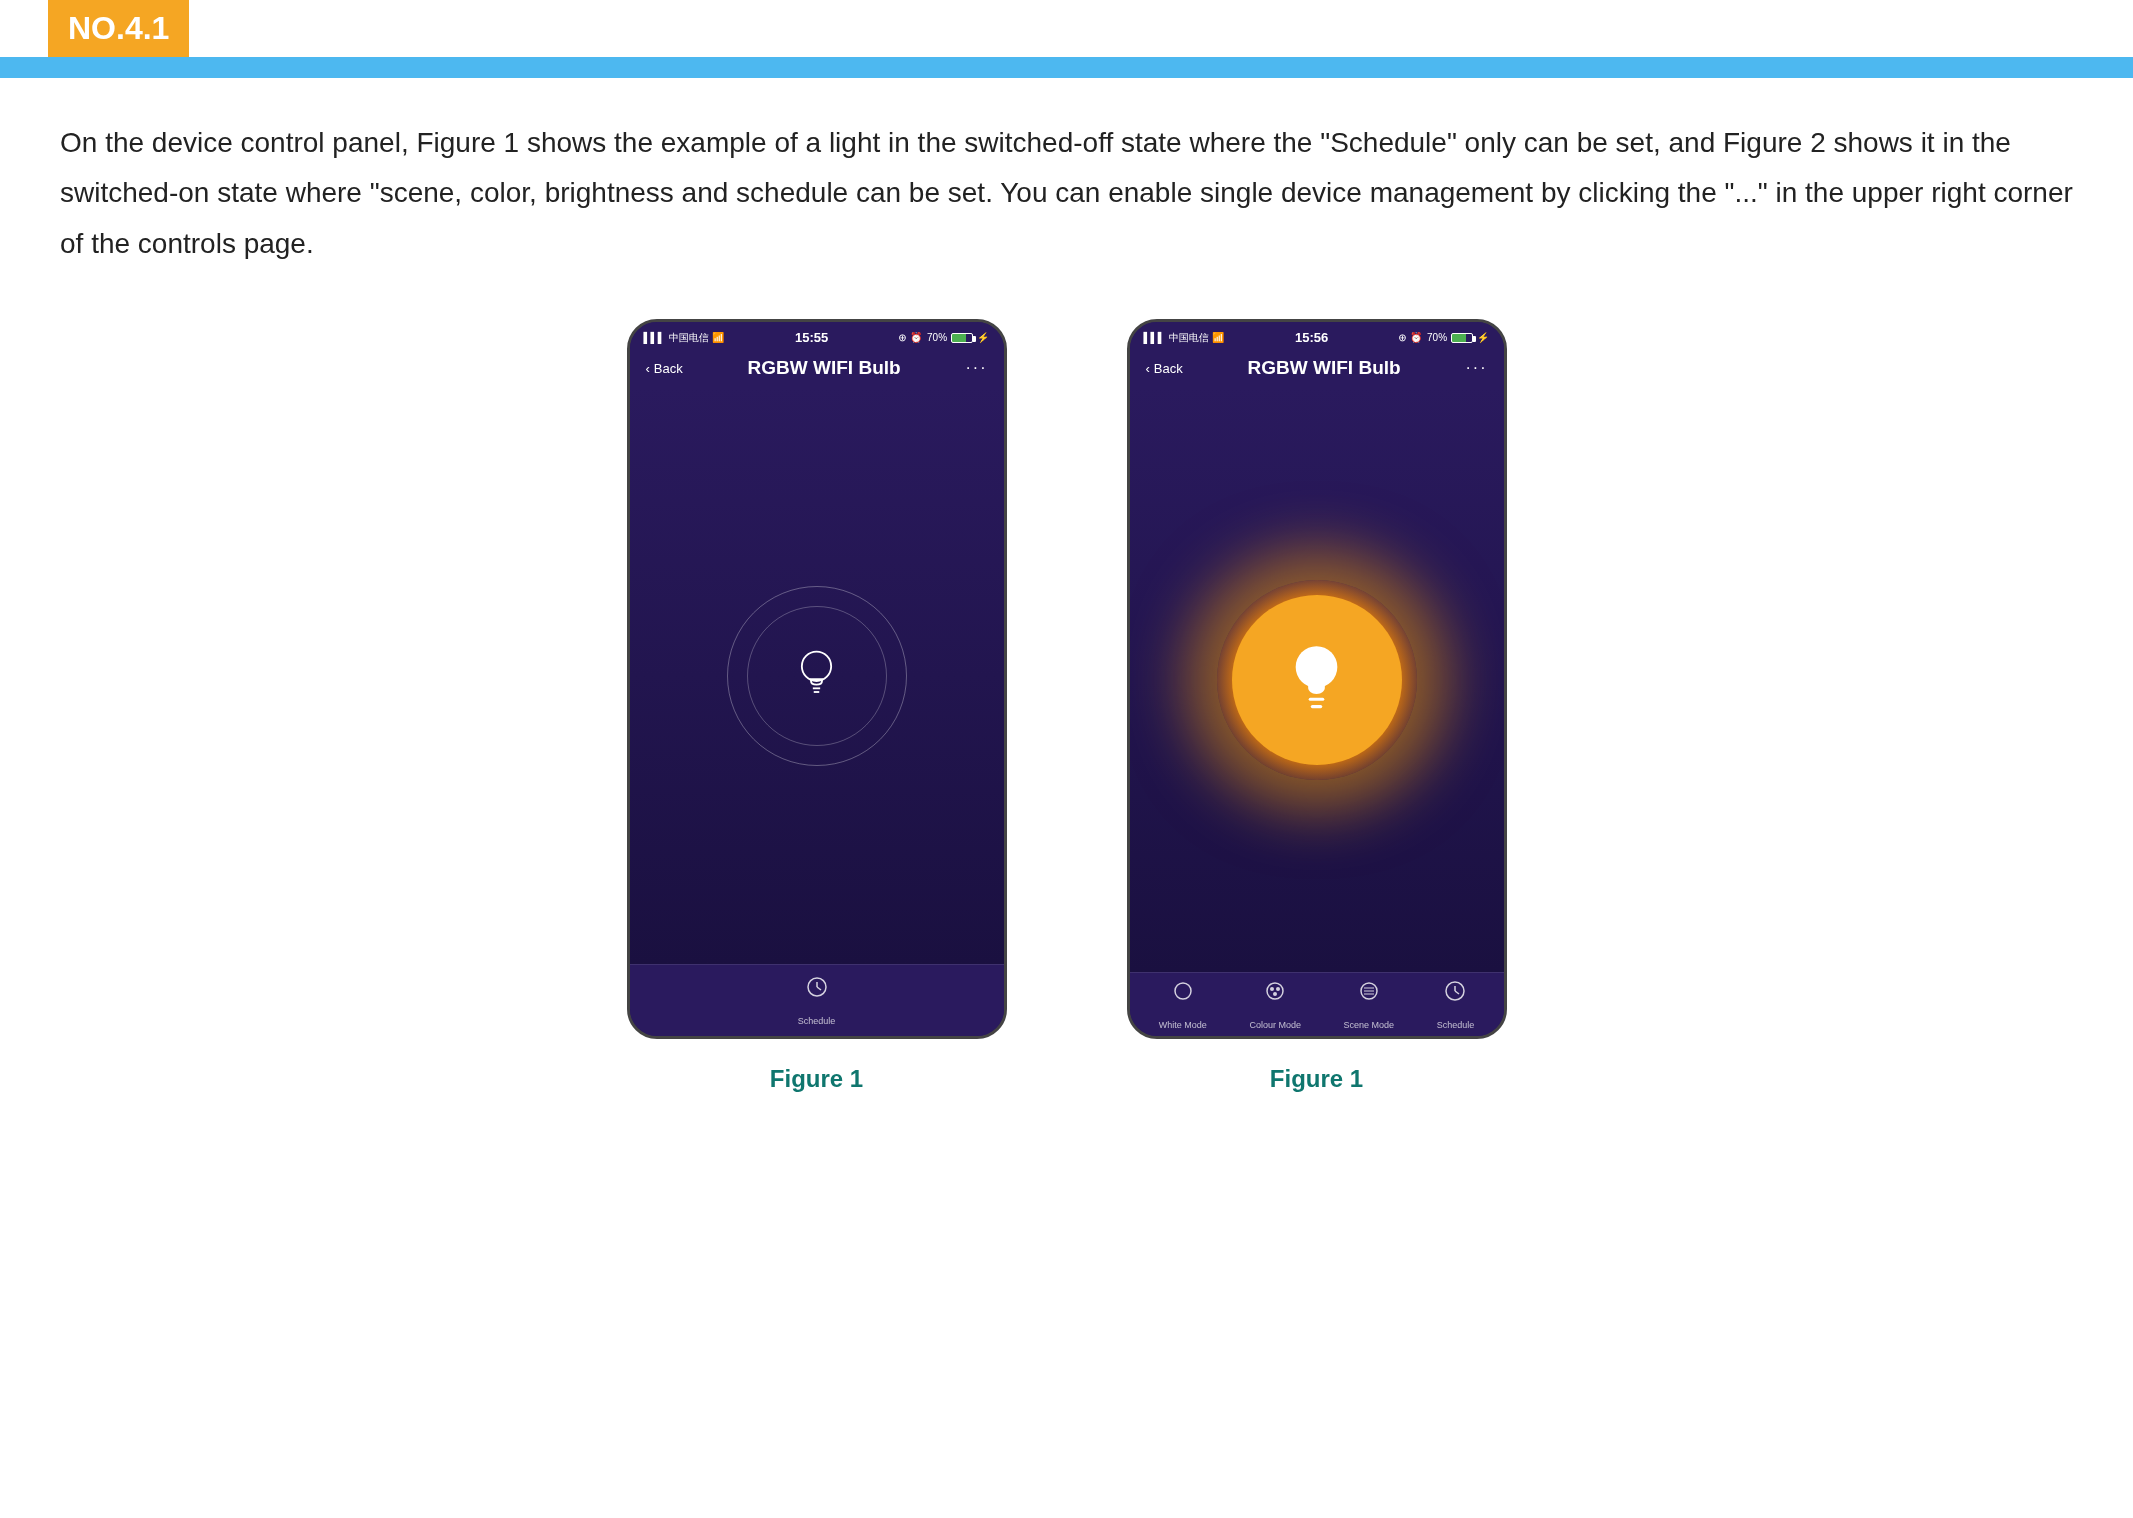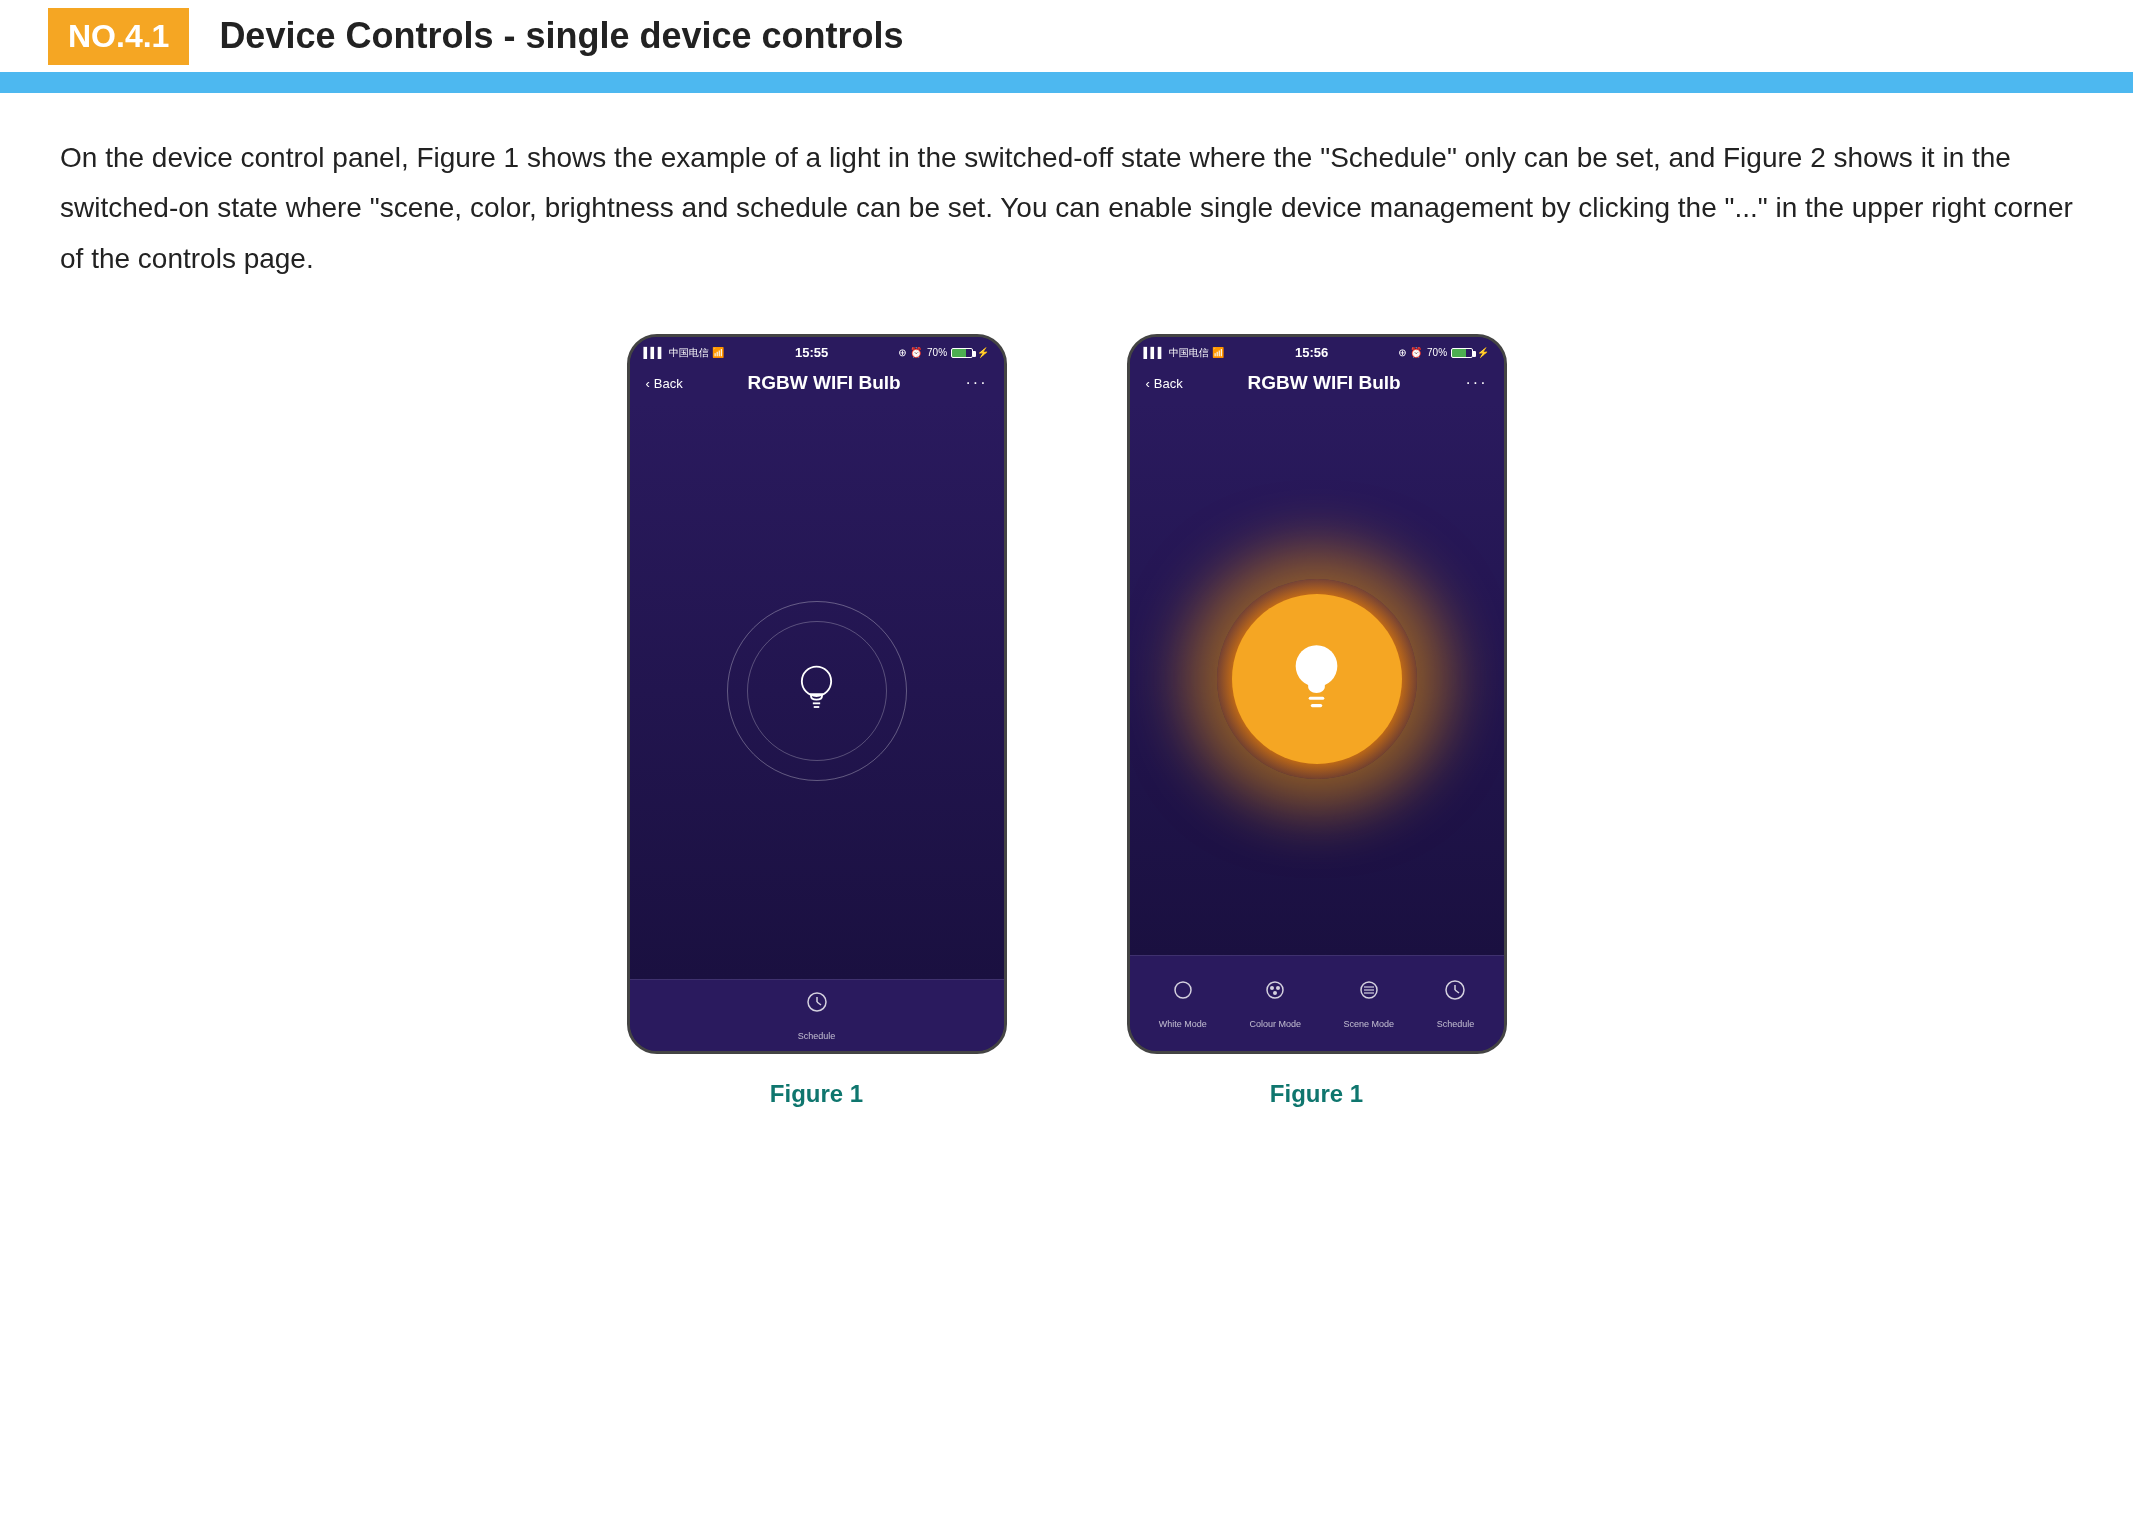--- a/index.html
+++ b/index.html
@@ -214,21 +214,21 @@
       display: flex;
       align-items: center;
       justify-content: center;
     }
 
     
     .phone-toolbar {
       display: flex;
       justify-content: space-around;
       align-items: center;
-      padding: 22px 8px;
+      padding: 6px 8px;
       background: #2a1a5e;
       border-top: 1px solid rgba(255,255,255,0.1);
     }
     .toolbar-item {
       display: flex;
       flex-direction: column;
       align-items: center;
       gap: 17px;
       color: rgba(255,255,255,0.8);
     }
@@ -269,21 +269,20 @@
       padding: 10px 8px;
       background: #2a1a5e;
       border-top: 1px solid rgba(255,255,255,0.1);
     }
   </style>
 </head>
 <body>
 
 <div class="header">
   <div class="header-badge">NO.4.1</div>
-  <div class="header-title">Device Controls - single device controls</div>
 </div>
 
 <div class="accent-bar"></div>
 
 <div class="body-text">On the device control panel, Figure 1 shows the example of a light in the switched-off state where the  "Schedule"  only can be set, and Figure 2 shows it in the switched-on state where  "scene, color, brightness and schedule can be set. You can enable single device management by clicking the  "..."  in the upper right corner of the controls page.</div>
 
 <div class="figures-container">
 
   <div class="figure-wrapper">
     <div class="phone">

